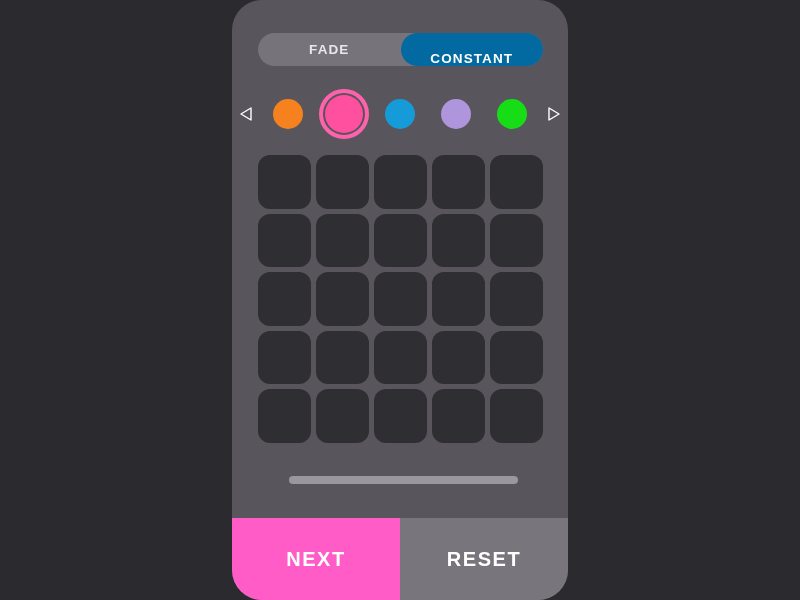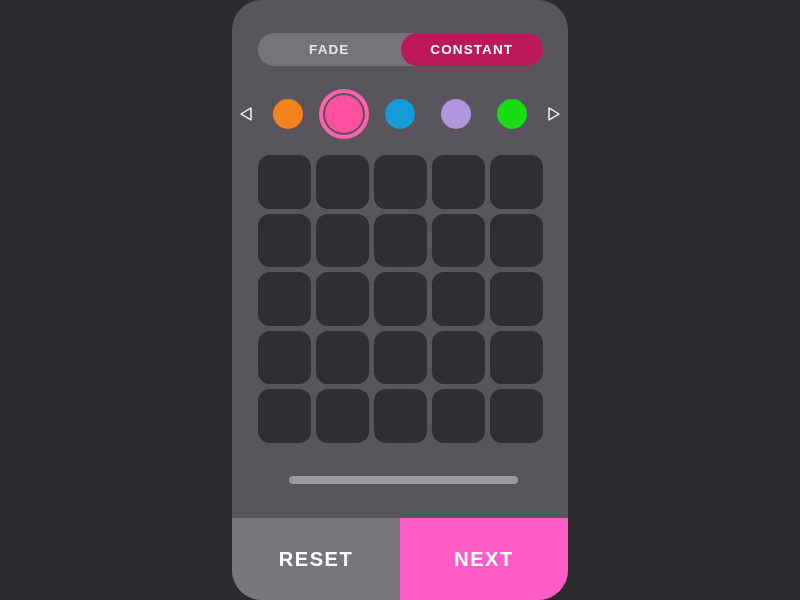--- a/index.html
+++ b/index.html
@@ -47,22 +47,23 @@
     justify-content: center;
     font-size: 13.5px;
     font-weight: bold;
     letter-spacing: 1.1px;
     color: #e8e6ea;
     border-radius: 17px;
     cursor: pointer;
     user-select: none;
   }
   .toggle-option.active {
-    background: #be185d;
+    background: #0369a1;
     color: #ffffff;
+    align-items: flex-end;
   }
 
   
   #swatch-strip {
     position: absolute;
     left: 0;
     top: 88px;
     width: 336px;
     height: 52px;
     display: flex;
@@ -265,21 +266,21 @@
     <div class="grid-tile"></div>
     <div class="grid-tile"></div>
     <div class="grid-tile"></div>
   </div>
 
   <div id="brightness-slider">
     <div id="brightness-slider-track"></div>
   </div>
 
   <div id="action-bar">
+    <div class="action-button" id="next-button">
+      <span>NEXT</span>
+    </div>
     <div class="action-button" id="reset-button">
       <span>RESET</span>
     </div>
-    <div class="action-button" id="next-button">
-      <span>NEXT</span>
-    </div>
   </div>
 
 </div>
 
 </body></html>

